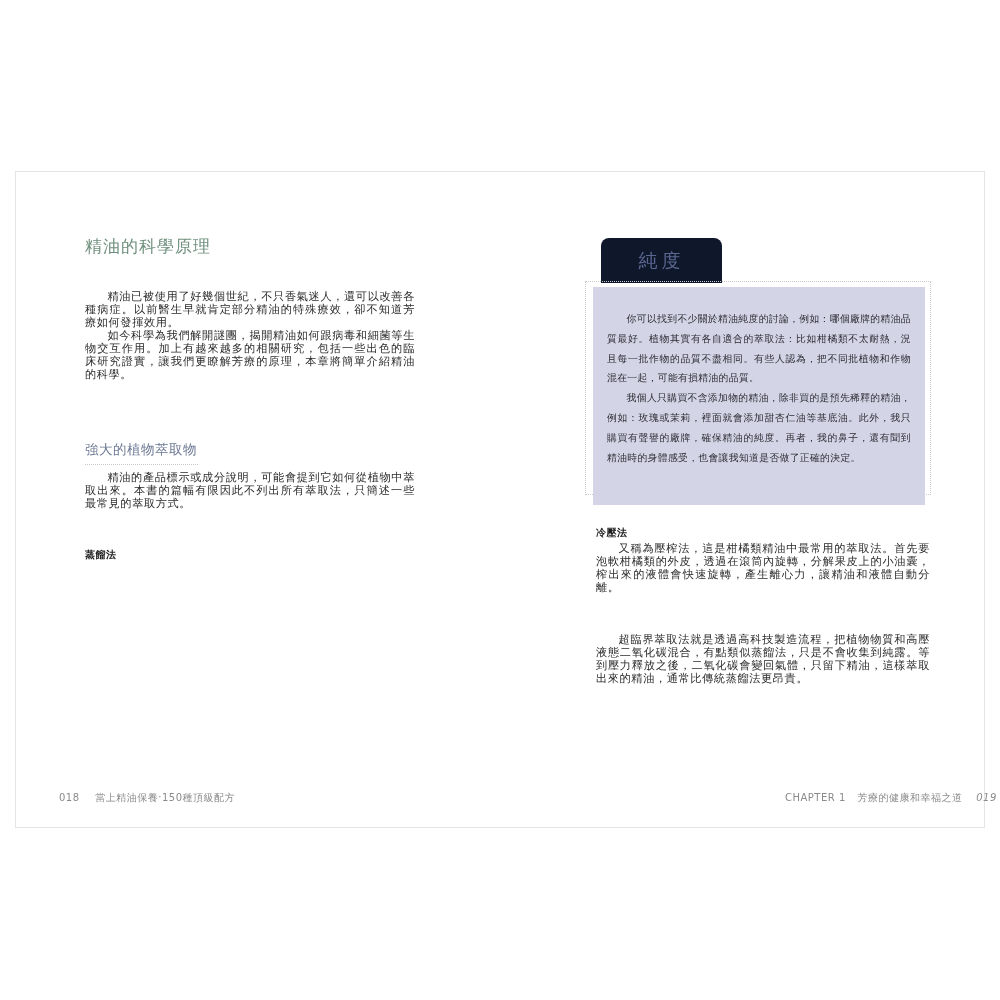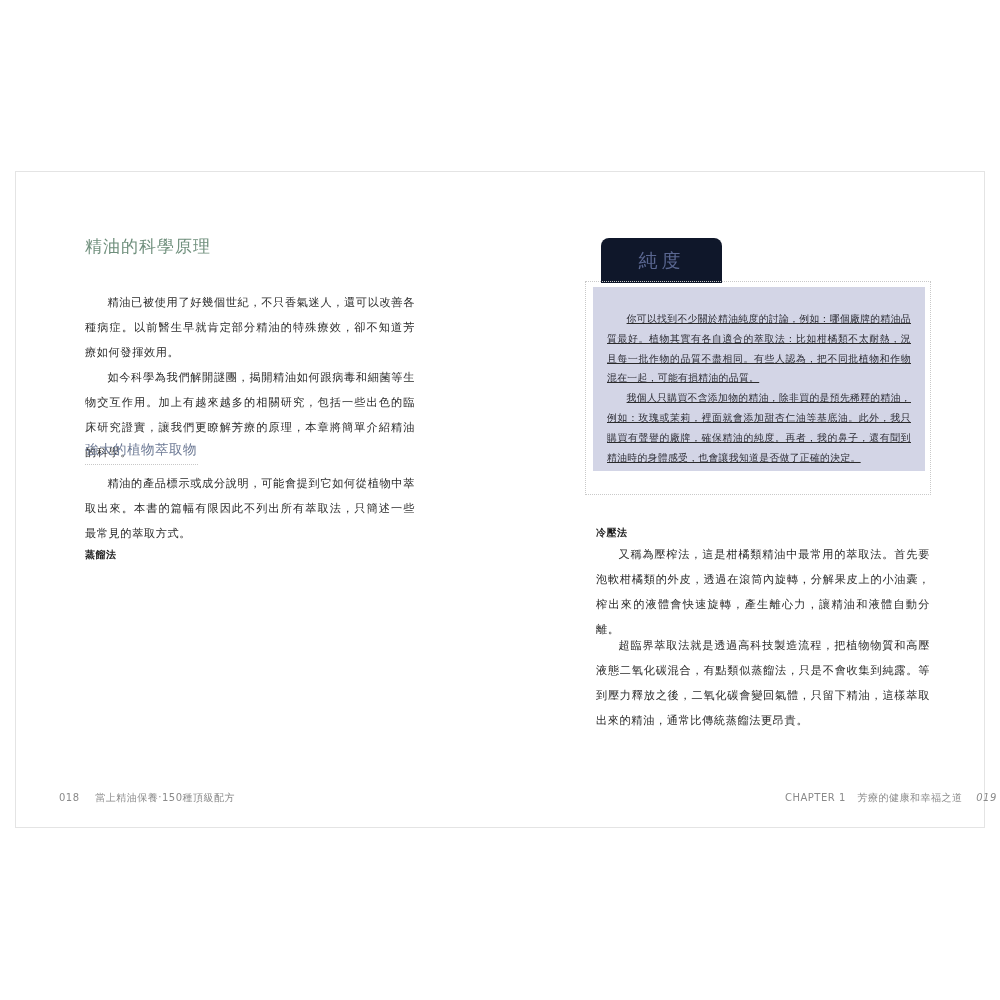--- a/index.html
+++ b/index.html
@@ -10,21 +10,21 @@
   .spread {
     position:absolute; left:15px; top:171px; width:970px; height:657px;
     border:1px solid #e4e4e4; box-sizing:border-box; background:#fff;
   }
 
   .chapter-title {
     position:absolute; left:85px; top:235px; font-size:17px; color:#6f8f7c; letter-spacing:1px;
     margin:0; font-weight:normal;
   }
   .para {
-    font-size:11.2px; line-height:25px; color:#2b2b2b; margin:0; text-indent:2em;
+    font-size:11.2px; line-height:13px; color:#2b2b2b; margin:0; text-indent:2em;
     text-align:justify; letter-spacing:0.6px;
   }
   .block { position:absolute; width:330px; }
   .sub-heading {
     position:absolute; left:85px; top:441px; font-size:13.5px; color:#6d7a95; margin:0;
     font-weight:normal; padding-bottom:5px; border-bottom:1px dotted #c8c8c8; width:113px;
     letter-spacing:0.5px;
   }
   .section-head {
     font-size:10px; font-weight:bold; color:#1e1e1e; margin:0; line-height:19px; letter-spacing:0.5px;
@@ -34,22 +34,22 @@
     position:absolute; left:601px; top:238px; width:121px; height:45px;
     background:#0f172a; border-radius:8px 8px 0 0;
     display:flex; align-items:center; justify-content:center;
   }
   .purity-tab span { font-family:"DejaVu Serif", serif; font-size:19px; color:#5a6791; letter-spacing:4px; }
   .purity-outer {
     position:absolute; left:585px; top:281px; width:346px; height:214px;
     border:1px dotted #c9c9c9; box-sizing:border-box;
   }
   .purity-inner {
-    position:absolute; left:593px; top:287px; width:332px; height:184px;
-    background:#d3d5e6; box-sizing:border-box; padding:22px 14px 12px 14px;text-decoration:underline;
+    position:absolute; left:593px; top:287px; width:332px; height:218px;
+    background:#d3d5e6; box-sizing:border-box; padding:22px 14px 12px 14px;
   }
   .purity-inner .para { font-size:9.8px; line-height:19.8px; color:#2c2c34; letter-spacing:0.35px; }
 
   .footer {
     position:absolute; top:791px; font-size:10px; color:#8a8a8a; letter-spacing:0.5px;
   }
   .footer .num { margin:0 12px 0 0; }
 </style>
 </head>
 <body>

